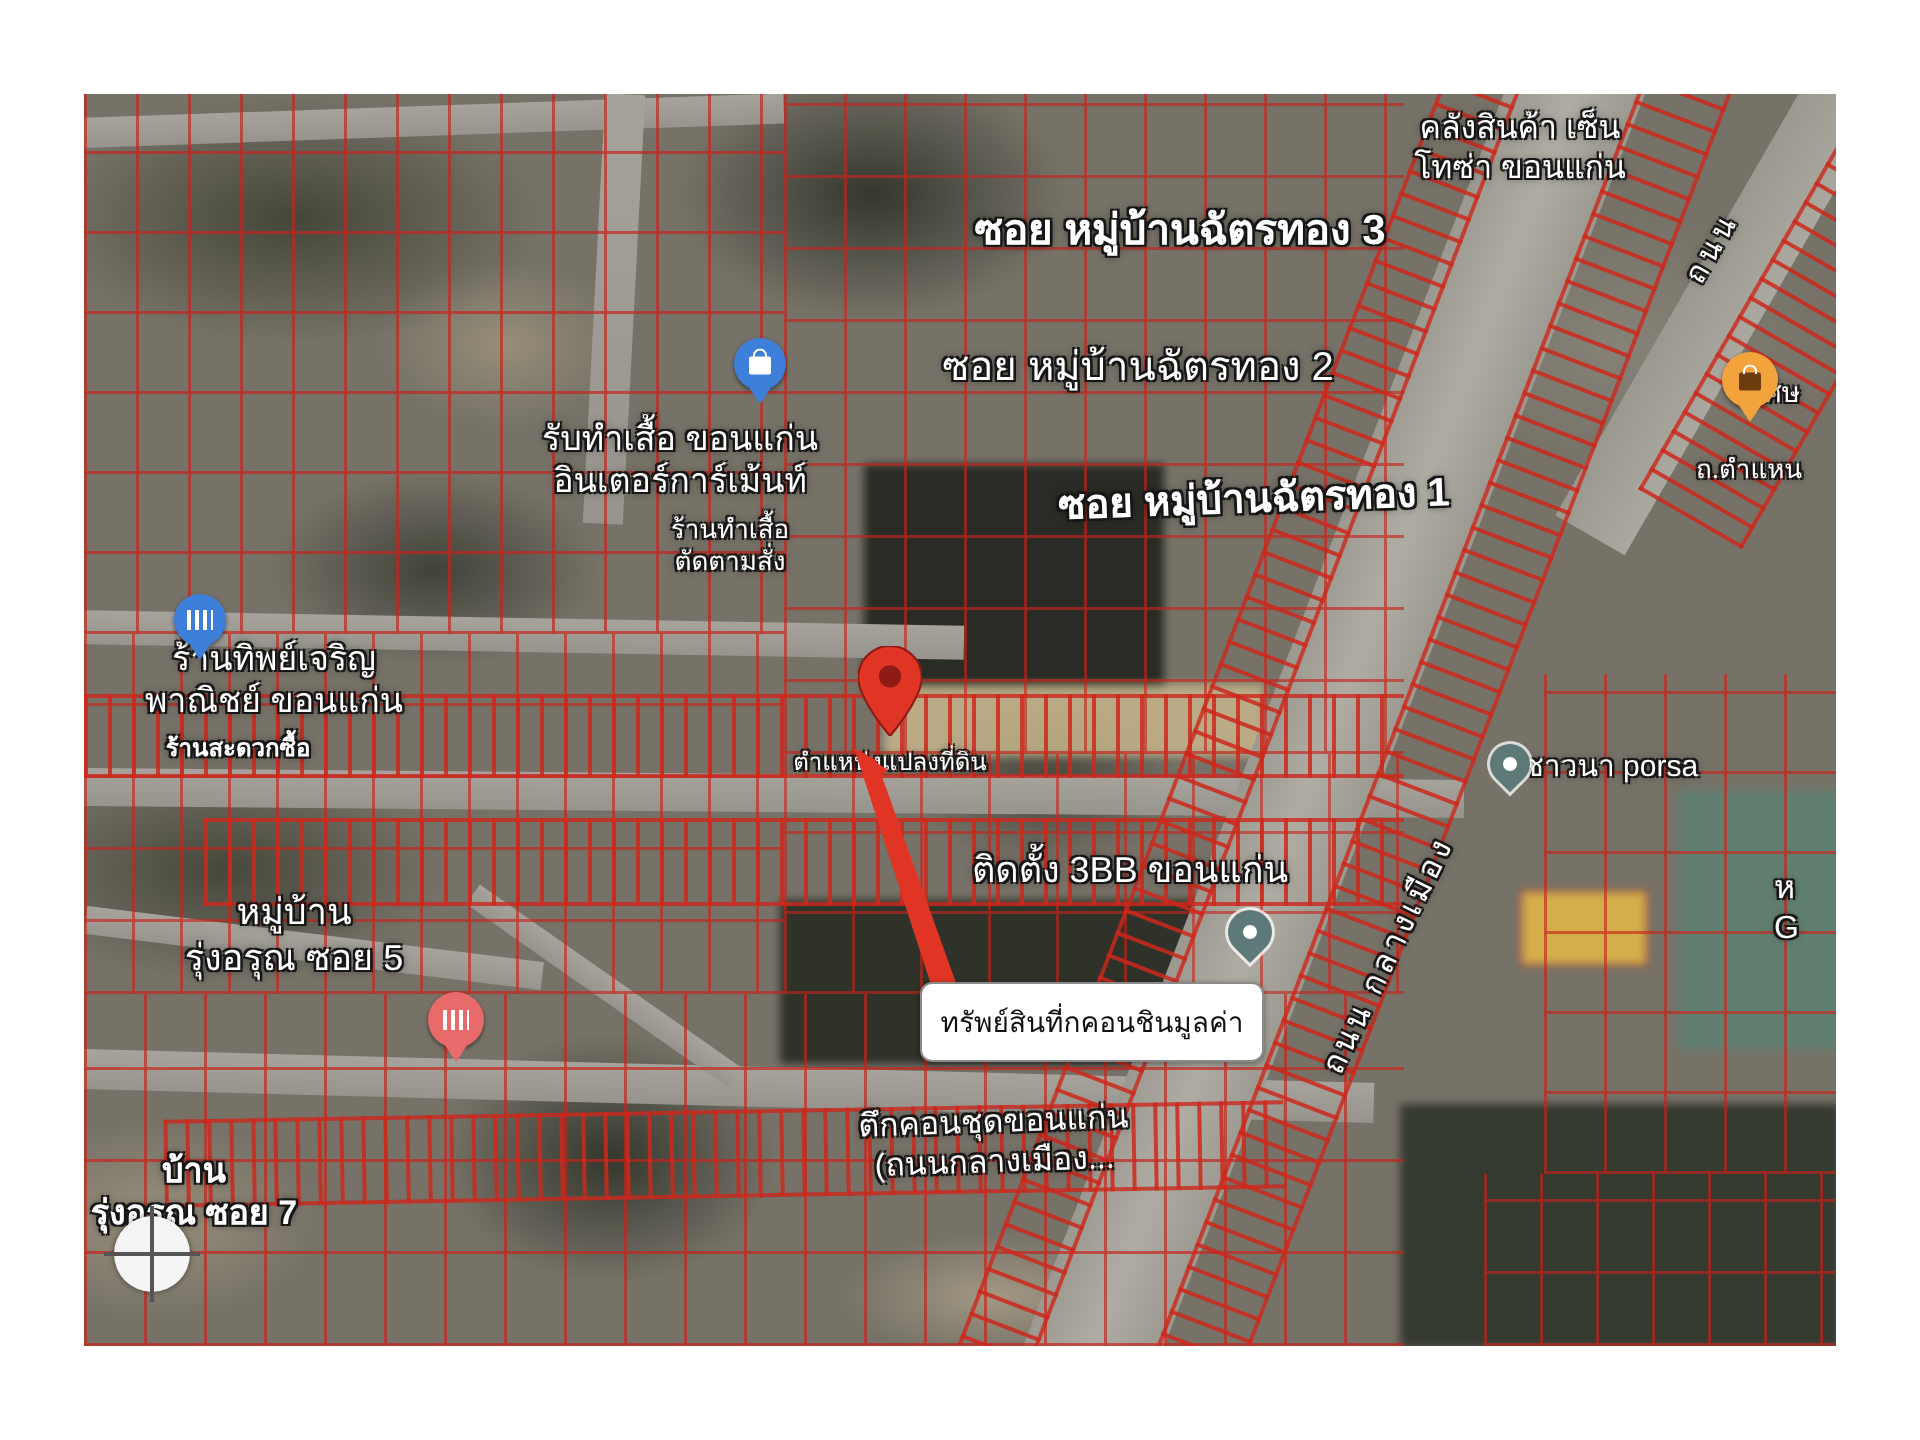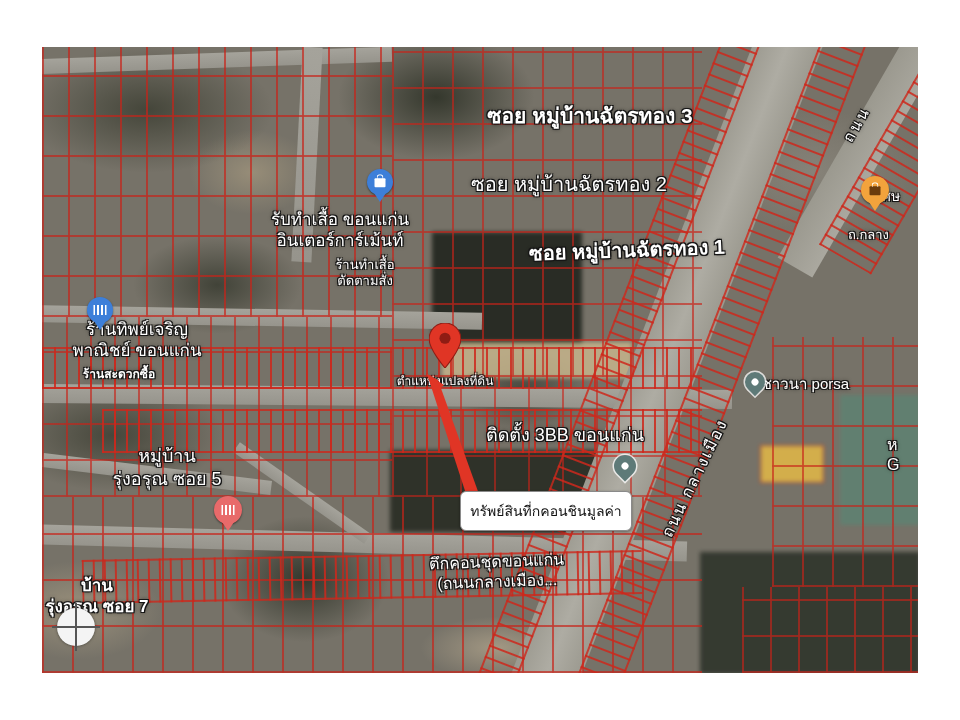--- a/index.html
+++ b/index.html
@@ -87,43 +87,45 @@
   <div class="zone" style="left:730px;top:290px;width:146px;height:250px;opacity:.75;background-image:repeating-linear-gradient(90deg,rgba(200,35,25,.85) 0 1.7px,transparent 1.7px 30px),repeating-linear-gradient(0deg,rgba(200,35,25,.85) 0 1.7px,transparent 1.7px 40px);"></div>
   <div class="zone" style="left:700px;top:540px;width:176px;height:86px;opacity:.75;background-image:repeating-linear-gradient(90deg,rgba(200,35,25,.85) 0 1.7px,transparent 1.7px 28px),repeating-linear-gradient(0deg,rgba(200,35,25,.85) 0 1.7px,transparent 1.7px 36px);"></div>
 
   <div class="ladder" style="left:558px;top:-37px;width:34px;height:700px;transform:rotate(21deg);background:repeating-linear-gradient(0deg,rgba(205,40,28,.85) 0 2px,transparent 2px 12px);"></div>
   <div class="ladder" style="left:658px;top:-37px;width:40px;height:700px;transform:rotate(21deg);background:repeating-linear-gradient(0deg,rgba(205,40,28,.85) 0 2px,transparent 2px 12px);"></div>
   <div class="ladder" style="left:838px;top:-30px;width:56px;height:260px;transform:rotate(30deg);background:repeating-linear-gradient(0deg,rgba(205,40,28,.85) 0 2px,transparent 2px 11px);"></div>
   <div class="ladder" style="left:0;top:300px;width:660px;height:38px;transform:none;border:none;border-top:2px solid rgba(205,40,28,.8);border-bottom:2px solid rgba(205,40,28,.8);background:repeating-linear-gradient(90deg,rgba(205,40,28,.85) 0 2px,transparent 2px 12px);"></div>
   <div class="ladder" style="left:60px;top:362px;width:600px;height:40px;transform:none;border:none;border-top:2px solid rgba(205,40,28,.8);border-bottom:2px solid rgba(205,40,28,.8);background:repeating-linear-gradient(90deg,rgba(205,40,28,.85) 0 2px,transparent 2px 12px);"></div>
   <div class="ladder" style="left:40px;top:508px;width:560px;height:40px;transform:rotate(-1deg);border:none;border-top:2px solid rgba(205,40,28,.8);border-bottom:2px solid rgba(205,40,28,.8);background:repeating-linear-gradient(90deg,rgba(205,40,28,.85) 0 2px,transparent 2px 11px);"></div>
 
+  <div class="lbl" style="left:598px;top:8px;width:240px;font-size:16px;">คลังสินค้า เซ็น
+โทซ่า ขอนแก่น</div>
   <div class="lbl" style="left:380px;top:56px;width:300px;font-size:21px;font-weight:bold;margin-left:18px;">ซอย หมู่บ้านฉัตรทอง 3</div>
   <div class="lbl" style="left:382px;top:125px;width:290px;font-size:20px;font-weight:normal;">ซอย หมู่บ้านฉัตรทอง 2</div>
   <div class="lbl" style="left:430px;top:191px;width:310px;font-size:20px;font-weight:bold;transform:rotate(-2deg);">ซอย หมู่บ้านฉัตรทอง 1</div>
   <div class="lbl" style="left:248px;top:210px;width:150px;font-size:13px;">ร้านทำเสื้อ
 ตัดตามสั่ง</div>
   <div class="lbl" style="left:158px;top:162px;width:280px;font-size:17px;">รับทำเสื้อ ขอนแก่น
 อินเตอร์การ์เม้นท์</div>
   <div class="lbl" style="left:-20px;top:272px;width:230px;font-size:17px;">ร้านทิพย์เจริญ
 พาณิชย์ ขอนแก่น</div>
   <div class="lbl" style="left:2px;top:320px;width:150px;font-size:12px;font-weight:bold;">ร้านสะดวกซื้อ</div>
-  <div class="lbl" style="left:25px;top:398px;width:160px;font-size:18px;padding-left:20px;">หมู่บ้าน
+  <div class="lbl" style="left:25px;top:398px;width:160px;font-size:18px;">หมู่บ้าน
 รุ่งอรุณ ซอย 5</div>
   <div class="lbl" style="left:-20px;top:528px;width:150px;font-size:17px;font-weight:bold;">บ้าน
 รุ่งอรุณ ซอย 7</div>
   <div class="lbl" style="left:313px;top:327px;width:180px;font-size:12px;">ตำแหน่งแปลงที่ดิน</div>
   <div class="lbl" style="left:378px;top:377px;width:290px;font-size:18px;text-align:center;">ติดตั้ง 3BB ขอนแก่น</div>
   <div class="lbl" style="left:335px;top:505px;width:240px;font-size:16px;transform:rotate(-2deg);">ตึกคอนชุดขอนแก่น
 (ถนนกลางเมือง...</div>
   <div class="lbl" style="left:706px;top:328px;width:200px;font-size:15px;text-align:left;">บ.ชาวนา porsa</div>
   <div class="lbl" style="left:845px;top:388px;width:40px;font-size:16px;text-align:left;">ห
 G</div>
   <div class="lbl" style="left:840px;top:141px;font-size:14px;">ศษ</div>
-  <div class="lbl" style="left:806px;top:180px;width:90px;font-size:13px;text-align:left;">ถ.กลาง</div>
+  <div class="lbl" style="left:806px;top:180px;width:90px;font-size:13px;text-align:left;">ถ.ตำแหน</div>
   <div class="lbl" style="left:780px;top:68px;width:70px;font-size:15px;letter-spacing:3px;transform:rotate(-60deg);">ถนน</div>
   <div class="lbl" style="left:558px;top:421px;width:190px;font-size:16px;letter-spacing:2px;transform:rotate(-64deg);">ถนน กลางเมือง</div>
 
   <div class="balloon" style="left:325px;top:122px;width:26px;height:26px;background:#3d7fd9;">
         <span class="bag"></span>
         <span class="tail" style="border-top:9px solid #3d7fd9;"></span>
       </div>
   <div class="balloon" style="left:45px;top:250px;width:26px;height:26px;background:#3d7fd9;">
         <span class="stripes"></span>
         <span class="tail" style="border-top:9px solid #3d7fd9;"></span>

